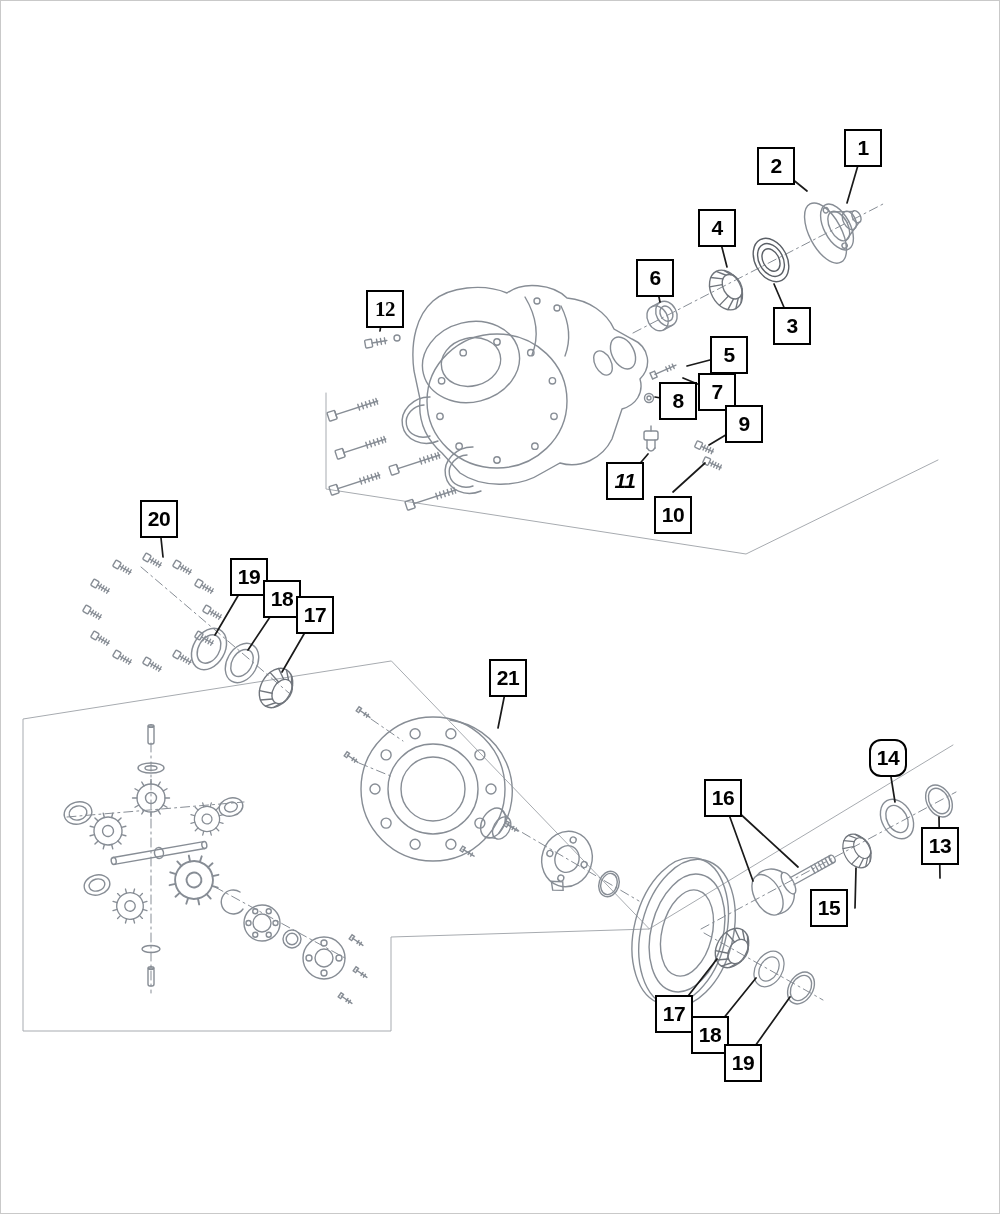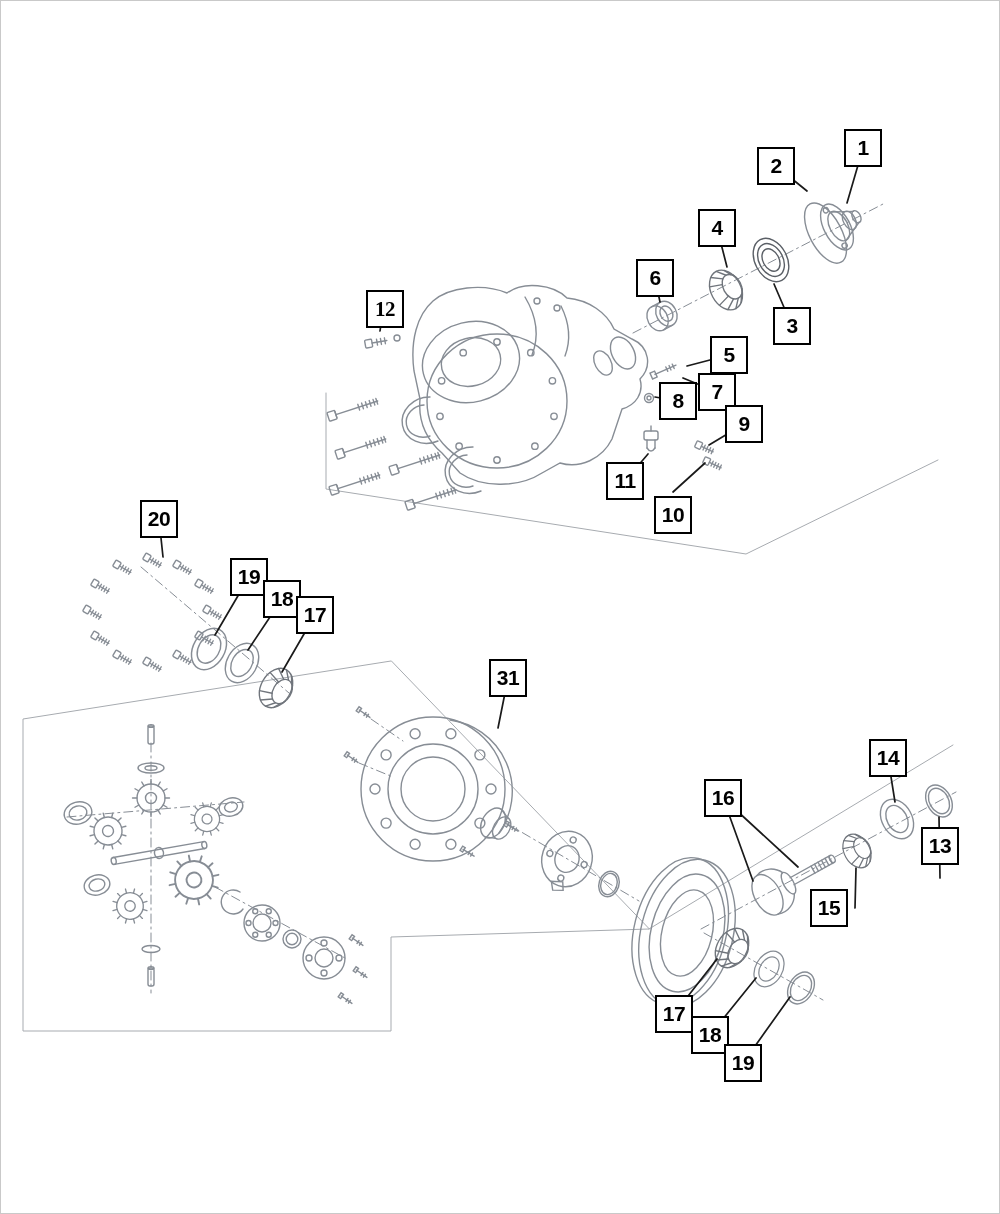--- a/index.html
+++ b/index.html
@@ -439,28 +439,28 @@
       <div class="callout" style="left: 843px; top: 128px;">1</div>
       <div class="callout" style="left: 756px; top: 146px;">2</div>
       <div class="callout" style="left: 697px; top: 208px;">4</div>
       <div class="callout" style="left: 635px; top: 258px;">6</div>
       <div class="callout" style="left: 772px; top: 306px;">3</div>
       <div class="callout" style="left: 365px; top: 289px; font-family: Liberation Serif, serif;">12</div>
       <div class="callout" style="left: 709px; top: 335px;">5</div>
       <div class="callout" style="left: 697px; top: 372px;">7</div>
       <div class="callout" style="left: 658px; top: 381px;">8</div>
       <div class="callout" style="left: 724px; top: 404px;">9</div>
-      <div class="callout" style="left: 605px; top: 461px;">11</div>
+      <div class="callout" style="left: 605px; top: 461px; font-style: italic;">11</div>
       <div class="callout" style="left: 653px; top: 472px; margin-top: 23px;">10</div>
       <div class="callout" style="left: 139px; top: 499px;">20</div>
       <div class="callout" style="left: 229px; top: 557px;">19</div>
       <div class="callout" style="left: 262px; top: 579px;">18</div>
       <div class="callout" style="left: 295px; top: 595px;">17</div>
-      <div class="callout" style="left: 488px; top: 658px;">31</div>
-      <div class="callout" style="left: 868px; top: 738px;">14</div>
+      <div class="callout" style="left: 488px; top: 658px;">21</div>
+      <div class="callout" style="left: 868px; top: 738px; border-radius: 12px;">14</div>
       <div class="callout" style="left: 703px; top: 778px; text-align: center;">16</div>
       <div class="callout" style="left: 920px; top: 826px;">13</div>
       <div class="callout" style="left: 809px; top: 888px;">15</div>
       <div class="callout" style="left: 654px; top: 994px;">17</div>
       <div class="callout" style="left: 690px; top: 1015px;">18</div>
       <div class="callout" style="left: 723px; top: 1043px;">19</div>
     </div>
 </div>
 
 </body></html>

